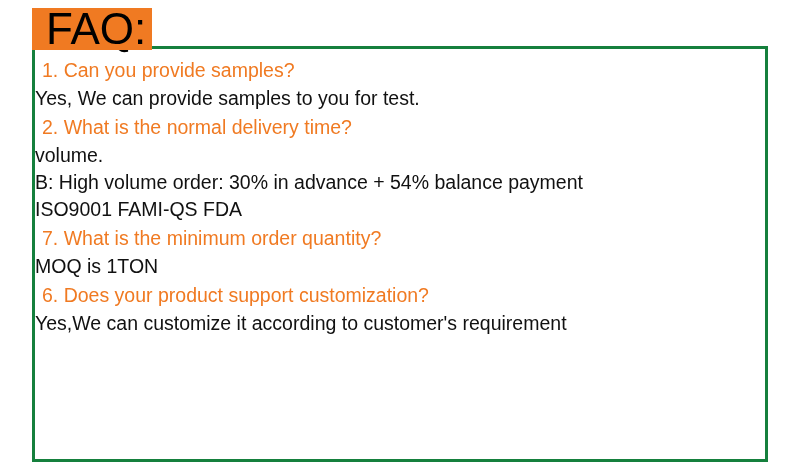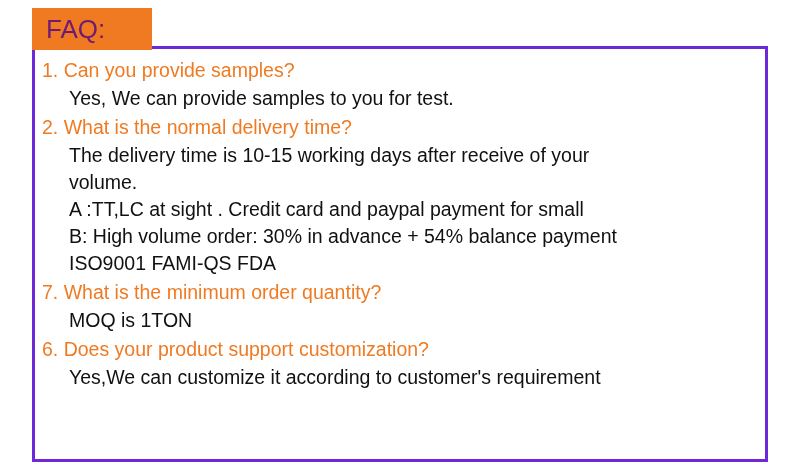--- a/index.html
+++ b/index.html
@@ -27,36 +27,36 @@
     top: 8px;
     width: 120px;
     height: 42px;
     background: #F07A22;
     z-index: 3;
   }
   .faq-tab-label {
     position: absolute;
     left: 14px;
     top: 2px;
-    color: #701a75;
-    font-size: 26px;
+    color: #000000;
+    font-size: 44px;
     line-height: 38px;
     font-weight: normal;
     letter-spacing: 0px;
     white-space: nowrap;
   }
 
   
   .faq-panel {
     position: absolute;
     left: 32px;
     top: 46px;
     width: 736px;
     height: 416px;
-    border: 3px solid #6d28d9;
+    border: 3px solid #15803d;
     box-sizing: border-box;
     background: #ffffff;
     z-index: 1;
   }
   
   .tab-mask {
     position: absolute;
     left: 35px;
     top: 44px;
     width: 117px;
@@ -82,21 +82,20 @@
     color: #F07A22;
     font-size: 19.5px;
     line-height: 30px;
     padding-left: 7px;
     white-space: nowrap;
   }
   .answer {
     color: #111111;
     font-size: 19.5px;
     line-height: 27px;
-    padding-left: 34px;
     white-space: nowrap;
   }
   .answer.indent-sub {
     padding-left: 50px;
   }
   .answer.indent-tight {
   }
 </style>
 </head>
 <body>
@@ -106,26 +105,24 @@
   <div class="faq-panel">
     <div class="faq-list">
 
       <div class="faq-item">
         <div class="question">1. Can you provide samples?</div>
         <div class="answer">Yes, We can provide samples to you for test.</div>
       </div>
 
       <div class="faq-item">
         <div class="question">2. What is the normal delivery time?</div>
-        <div class="answer">The delivery time is 10-15 working days after receive of your</div>
         <div class="answer">volume.</div>
       </div>
 
       <div class="faq-item">
-        <div class="answer">A :TT,LC at sight . Credit card and paypal payment for small</div>
         <div class="answer">B: High volume order: 30% in advance + 54% balance payment</div>
       </div>
 
       <div class="faq-item">
         <div class="answer indent-tight">ISO9001   FAMI-QS  FDA</div>
       </div>
 
       <div class="faq-item">
         <div class="question">7. What is the minimum order quantity?</div>
         <div class="answer indent-tight">MOQ is 1TON</div>

